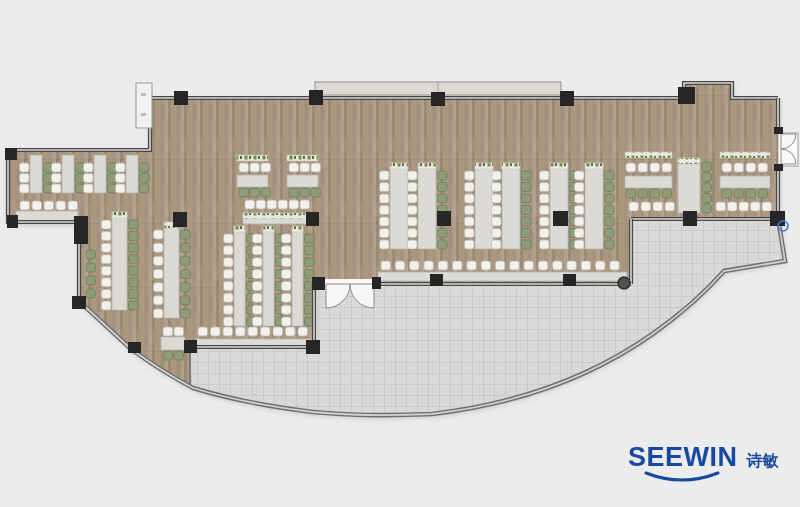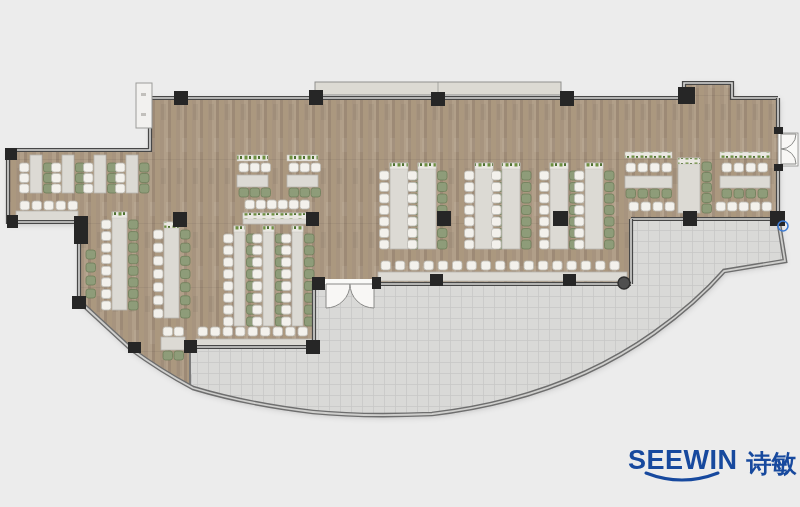--- a/index.html
+++ b/index.html
@@ -2,21 +2,21 @@
 <html><head>
 <meta charset="utf-8">
 <style>
   html,body{margin:0;padding:0;background:#ececec;}
   .stage{position:relative;width:800px;height:507px;background:#ececec;overflow:hidden;
          font-family:"Liberation Sans",sans-serif;}
   #plan{position:absolute;left:0;top:0;}
   .logo{position:absolute;left:628px;top:444px;display:flex;align-items:center;gap:9px;}
   .wordmark{font-family:"Liberation Sans",sans-serif;font-weight:bold;font-size:27px;
             letter-spacing:.5px;line-height:1;position:relative;}
-  .cjk{font-family:"DejaVu Sans",sans-serif;font-weight:bold;font-size:25px;line-height:1;margin-top:7px;}
+  .cjk{font-family:"DejaVu Sans",sans-serif;font-weight:bold;font-size:16px;line-height:1;margin-top:7px;}
   .smile{position:absolute;left:643px;top:471px;}
 </style>
 </head>
 <body>
 
 <div class="stage">
   <svg id="plan" width="800" height="507" viewBox="0 0 800 507">
       <defs>
  <pattern id="wood" width="16" height="64" patternUnits="userSpaceOnUse">
    <rect width="16" height="64" fill="#a7947f"></rect>

